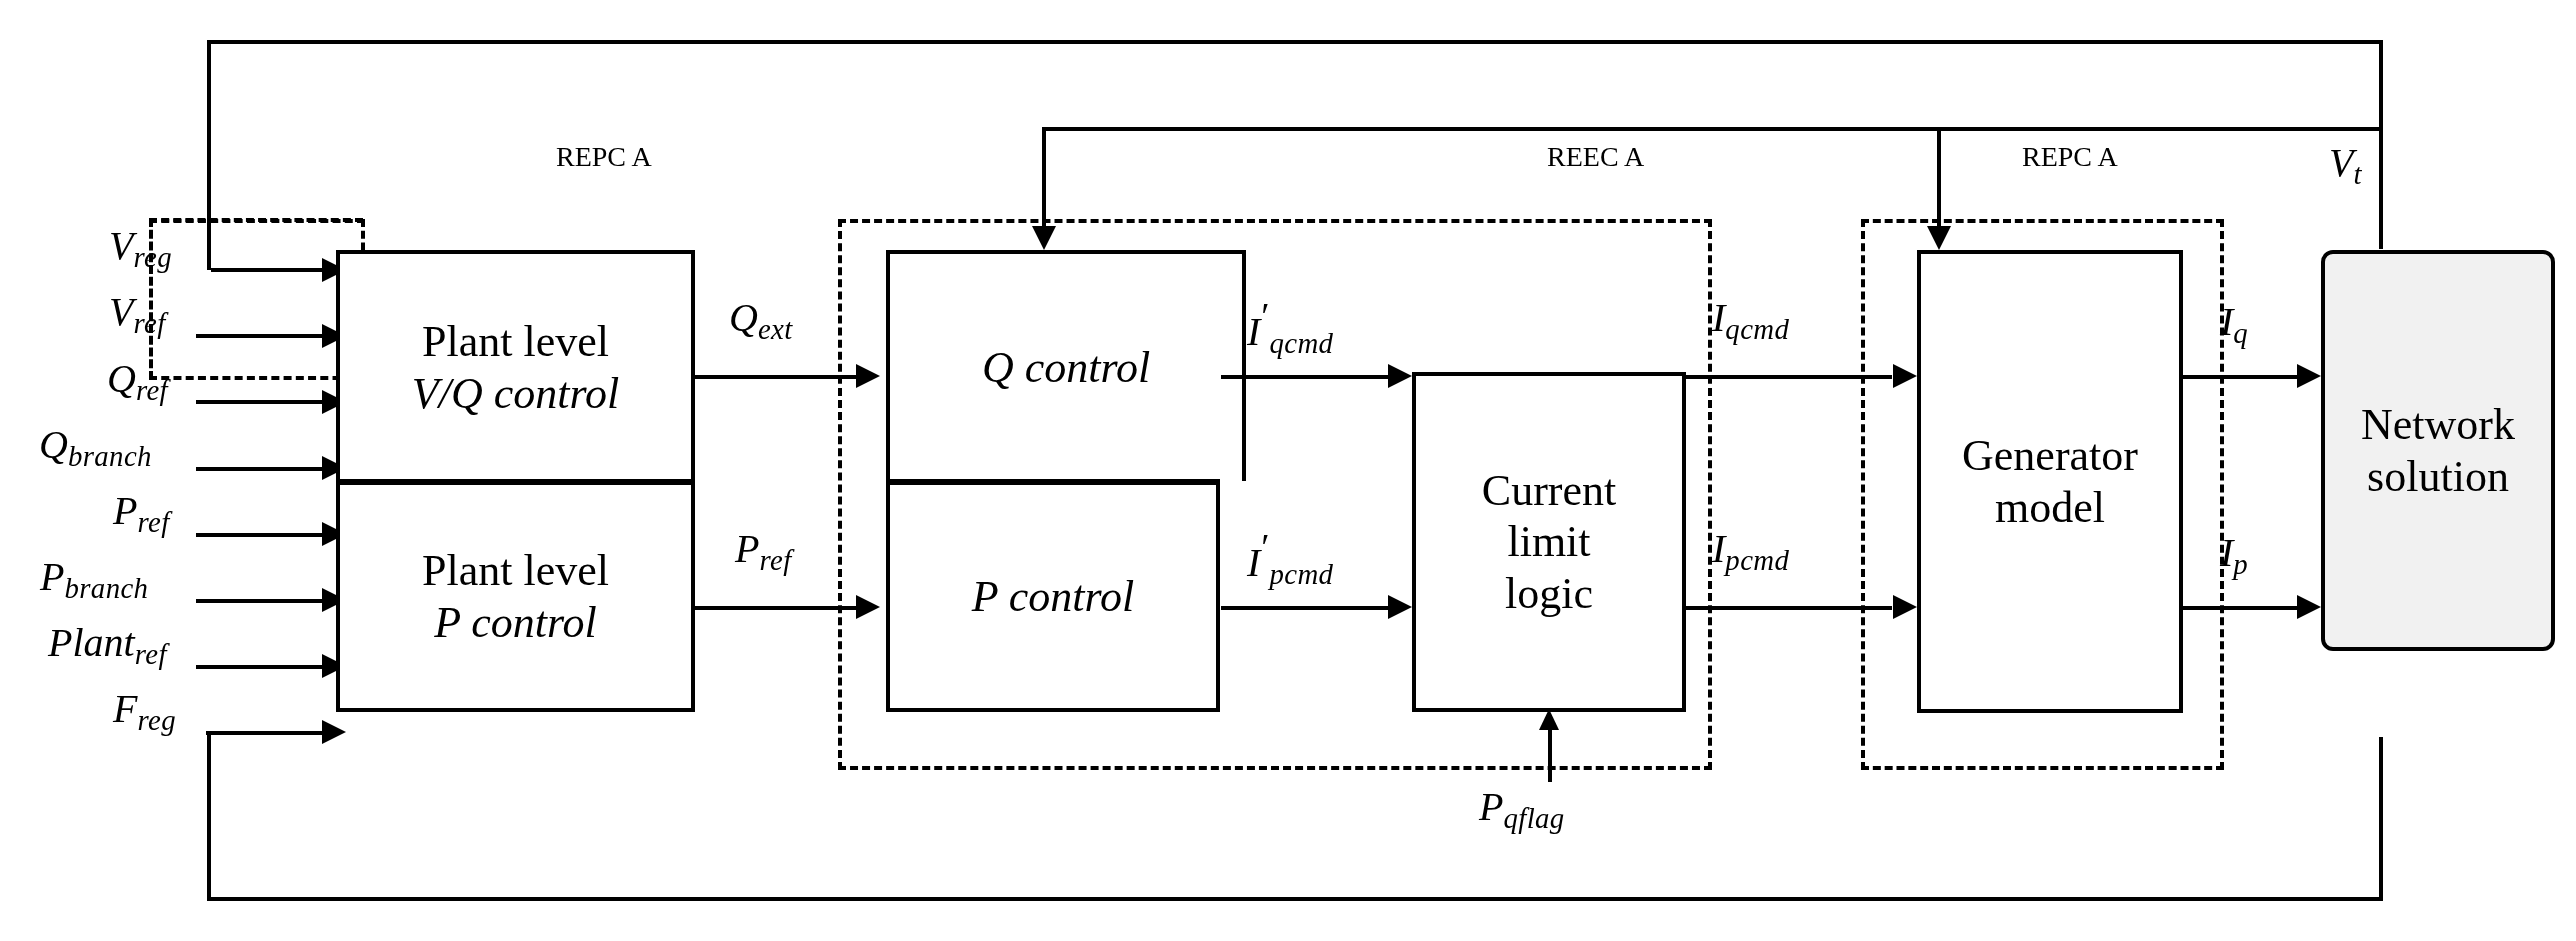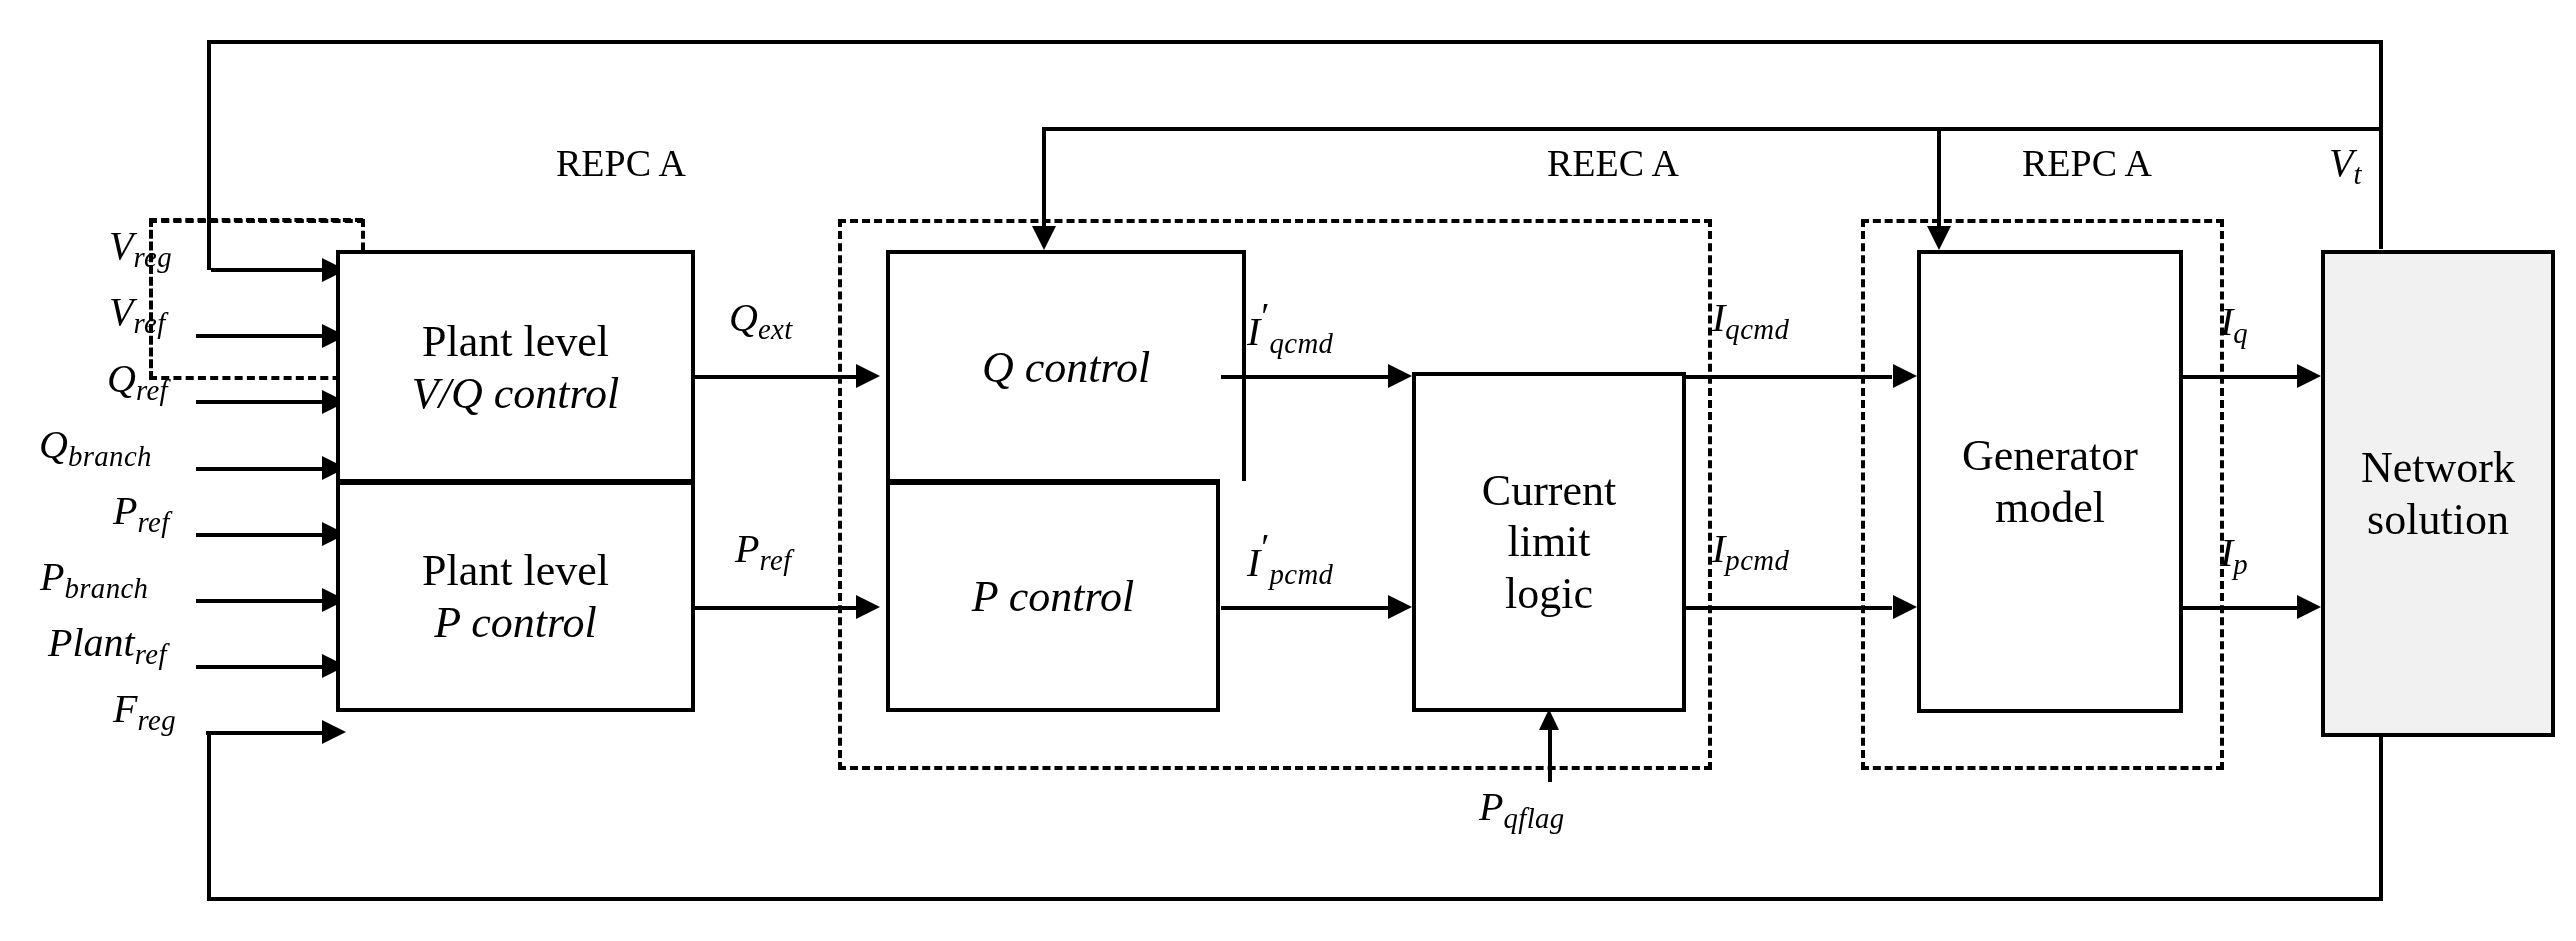--- a/index.html
+++ b/index.html
@@ -3,21 +3,21 @@
 <meta charset="utf-8">
 <style>
   html,body{margin:0;padding:0;background:#fff;}
   #root{position:relative;width:2576px;height:941px;background:#ffffff;
         font-family:"Liberation Serif","DejaVu Serif",serif;color:#000;}
   .box{position:absolute;border:4px solid #000;background:#fff;box-sizing:border-box;
        display:flex;align-items:center;justify-content:center;text-align:center;}
   .box .btxt{font-size:44px;line-height:1.16;}
   .shaded{background:#f1f1f1;}
   .dashgrp{position:absolute;border:4px dashed #000;box-sizing:border-box;background:transparent;}
-  .grplabel{position:absolute;font-size:38px;white-space:nowrap;}
+  .grplabel{position:absolute;font-size:28px;white-space:nowrap;}
   .mathlbl{position:absolute;font-size:40px;font-style:italic;white-space:nowrap;
            font-family:"Liberation Serif","DejaVu Serif",serif;}
   .mathlbl sub{font-size:0.72em;font-style:italic;vertical-align:-0.28em;letter-spacing:0.4px;}
   .mathlbl .pr{font-style:normal;font-size:0.95em;vertical-align:0.42em;margin-left:0.8px;}
   .ln{position:absolute;background:#000;}
   .hln{height:4px;}
   .vln{width:4px;}
   .arrR,.arrD,.arrU{position:absolute;width:0;height:0;}
   .arrR{border-top:12px solid transparent;border-bottom:12px solid transparent;border-left:24px solid #000;}
   .arrD{border-left:12px solid transparent;border-right:12px solid transparent;border-top:24px solid #000;}
@@ -133,21 +133,21 @@
     </div>
   </div>
 
   <div class="box" style="left:1917px;top:250px;width:266px;height:463px;">
     <div class="btxt">
       <span>Generator</span><br>
       <span>model</span>
     </div>
   </div>
 
-  <div class="box shaded" style="left:2321px;top:250px;width:234px;height:487px;">
+  <div class="box shaded" style="left:2321px;top:250px;width:234px;height:401px;border-radius:12px;">
     <div class="btxt">
       <span>Network</span><br>
       <span>solution</span>
     </div>
   </div>
 
   <div class="ln hln" style="left:695px;top:375px;width:169px;"></div>
   <div class="arrR" style="left:856px;top:364px;"></div>
   <div class="mathlbl" style="left:729px;top:294px;">
     <span>Q</span><sub>ext</sub></div>

